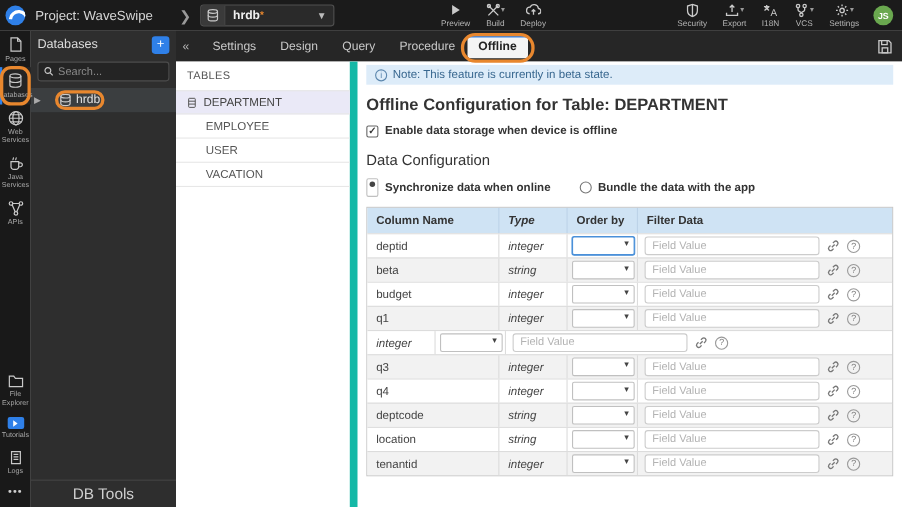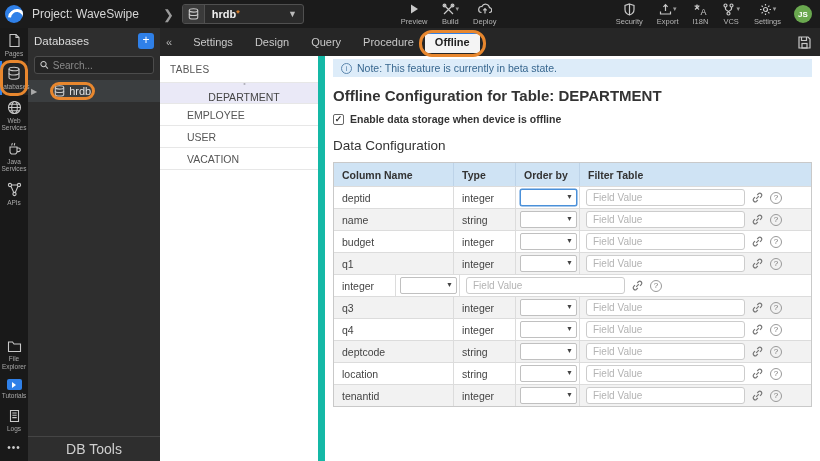--- a/index.html
+++ b/index.html
@@ -77,21 +77,21 @@
     border-top:2px solid #2f80e8; border-radius:3px; padding:0 10px; }
   .save-btn { margin-left:auto; margin-right:8px; cursor:pointer; display:flex; }
 
   .content { flex:1; display:flex; background:#fff; min-height:0; }
 
   
   .tpanel { width:165px; border-right:7px solid #14b8a6; flex:0 0 165px; }
   .tpanel-title { font-size:10px; color:#555; padding:8px 0 7px 10px; letter-spacing:.3px; }
   .titem { height:22px; display:flex; align-items:center; padding-left:27px; font-size:10.5px; color:#555;
     border-bottom:1px solid #e7e7e7; cursor:pointer; }
-  .titem.selected { background:#eae9f7; padding-left:10px; gap:6px; border-top:1px solid #e7e7e7; color:#444;flex-direction:column; }
+  .titem.selected { background:#eae9f7; padding-left:10px; gap:6px; border-top:1px solid #e7e7e7; color:#444; }
 
   
   .main { flex:1; padding:2px 8px 0; min-width:0; }
   .note { background:#ddecf9; color:#38678f; font-size:10.5px; padding:3px 8px; display:flex; gap:5px;
     align-items:center; margin-top:1px; }
   .note .i-ic { width:11px; height:11px; border:1px solid #5b86ad; border-radius:50%; font-size:8px;
     display:inline-flex; align-items:center; justify-content:center; color:#5b86ad; flex:0 0 11px; }
   .h1 { font-size:15px; color:#333; font-weight:700; margin:10px 0 9px; }
   .ctrl-row { display:flex; align-items:center; gap:6px; font-size:10.5px; font-weight:bold; color:#333; }
   .cb { width:11px; height:11px; border:1px solid #666; border-radius:2px; background:#fff; display:inline-flex;
@@ -108,21 +108,21 @@
   .otable { margin-top:9px; border:1px solid #c9c9c9; }
   .thead { display:flex; background:#cfe3f4; height:23px; align-items:center; font-size:10.5px; font-weight:bold;
     color:#333; }
   .thead > div { padding-left:8px; height:100%; display:flex; align-items:center; border-right:1px solid #bdd3e8; }
   .thead > div:last-child { border-right:none; }
   .trow { display:flex; height:22px; align-items:flex-end; border-top:1px solid #dcdcdc; font-size:10.5px; color:#444;
     background:#fff; }
   .trow:nth-child(even) { background:#f2f2f2; }
   .c { height:100%; display:flex; align-items:center; padding-left:8px; border-right:1px solid #dcdcdc; }
   .col-name { width:120px; flex:0 0 120px; }
-  .col-type { width:62px; flex:0 0 62px; }
+  .col-type { width:62px; flex:0 0 62px;font-style:italic; }
   .col-order { width:64px; flex:0 0 64px; padding-left:4px; }
   .col-filter { flex:1; border-right:none; gap:6px; padding-left:6px; }
   .sel { width:57px; height:17px; border:1px solid #c0c0c0; border-radius:2px; background:#fff; position:relative;
     cursor:pointer; }
   .sel .scaret { position:absolute; right:3px; top:3px; font-size:7px; color:#444; }
   .trow:first-child .sel { border-color:#4a90d9; box-shadow:0 0 0 .5px #4a90d9; }
   .fv { width:159px; height:17px; border:1px solid #ccc; border-radius:3px; font-size:10px; padding:0 6px;
     color:#444; outline:none; font-family:"Liberation Sans", sans-serif; }
   .fv::placeholder { color:#b3b3b3; }
   .help { width:12px; height:12px; border:1px solid #999; border-radius:50%; color:#777; font-size:8px;
@@ -371,27 +371,37 @@
           <div class="note">
             <span class="i-ic">i</span>
             <span>Note: This feature is currently in beta state.</span>
           </div>
           <div class="h1">Offline Configuration for Table: DEPARTMENT</div>
           <div class="ctrl-row">
             <span class="cb">✓</span>
             <span>Enable data storage when device is offline</span>
           </div>
           <div class="h2">Data Configuration</div>
+          <div class="radios">
+            <div class="radio-row">
+              <span class="rad sel"></span>
+              <span>Synchronize data when online</span>
+            </div>
+            <div class="radio-row">
+              <span class="rad"></span>
+              <span>Bundle the data with the app</span>
+            </div>
+          </div>
 
           <div class="otable">
             <div class="thead">
               <div class="col-name">Column Name</div>
               <div class="col-type">Type</div>
               <div class="col-order">Order by</div>
-              <div class="col-filter">Filter Table</div>
+              <div class="col-filter">Filter Data</div>
             </div>
             <div>
   <div class="trow">
     <div class="c col-name">deptid</div>
     <div class="c col-type">integer</div>
     <div class="c col-order">
       <span class="sel">
                       <span class="scaret">▼</span>
                     </span>
     </div>
@@ -400,21 +410,21 @@
       <svg width="13" height="13" viewBox="0 0 13 13" style="stroke:#777;fill:none;stroke-width:1.2;">
                       <path d="M5.2 7.8 7.8 5.2"></path>
                       <path d="M4 6.2 2.6 7.6a2 2 0 0 0 2.8 2.8L6.8 9"></path>
                       <path d="M9 6.8l1.4-1.4a2 2 0 0 0-2.8-2.8L6.2 4"></path>
                     </svg>
       <span class="help">?</span>
     </div>
   </div>
 
   <div class="trow">
-    <div class="c col-name">name</div>
+    <div class="c col-name">beta</div>
     <div class="c col-type">string</div>
     <div class="c col-order">
       <span class="sel">
                       <span class="scaret">▼</span>
                     </span>
     </div>
     <div class="c col-filter">
       <input class="fv" placeholder="Field Value" style="">
       <svg width="13" height="13" viewBox="0 0 13 13" style="stroke:#777;fill:none;stroke-width:1.2;">
                       <path d="M5.2 7.8 7.8 5.2"></path>

